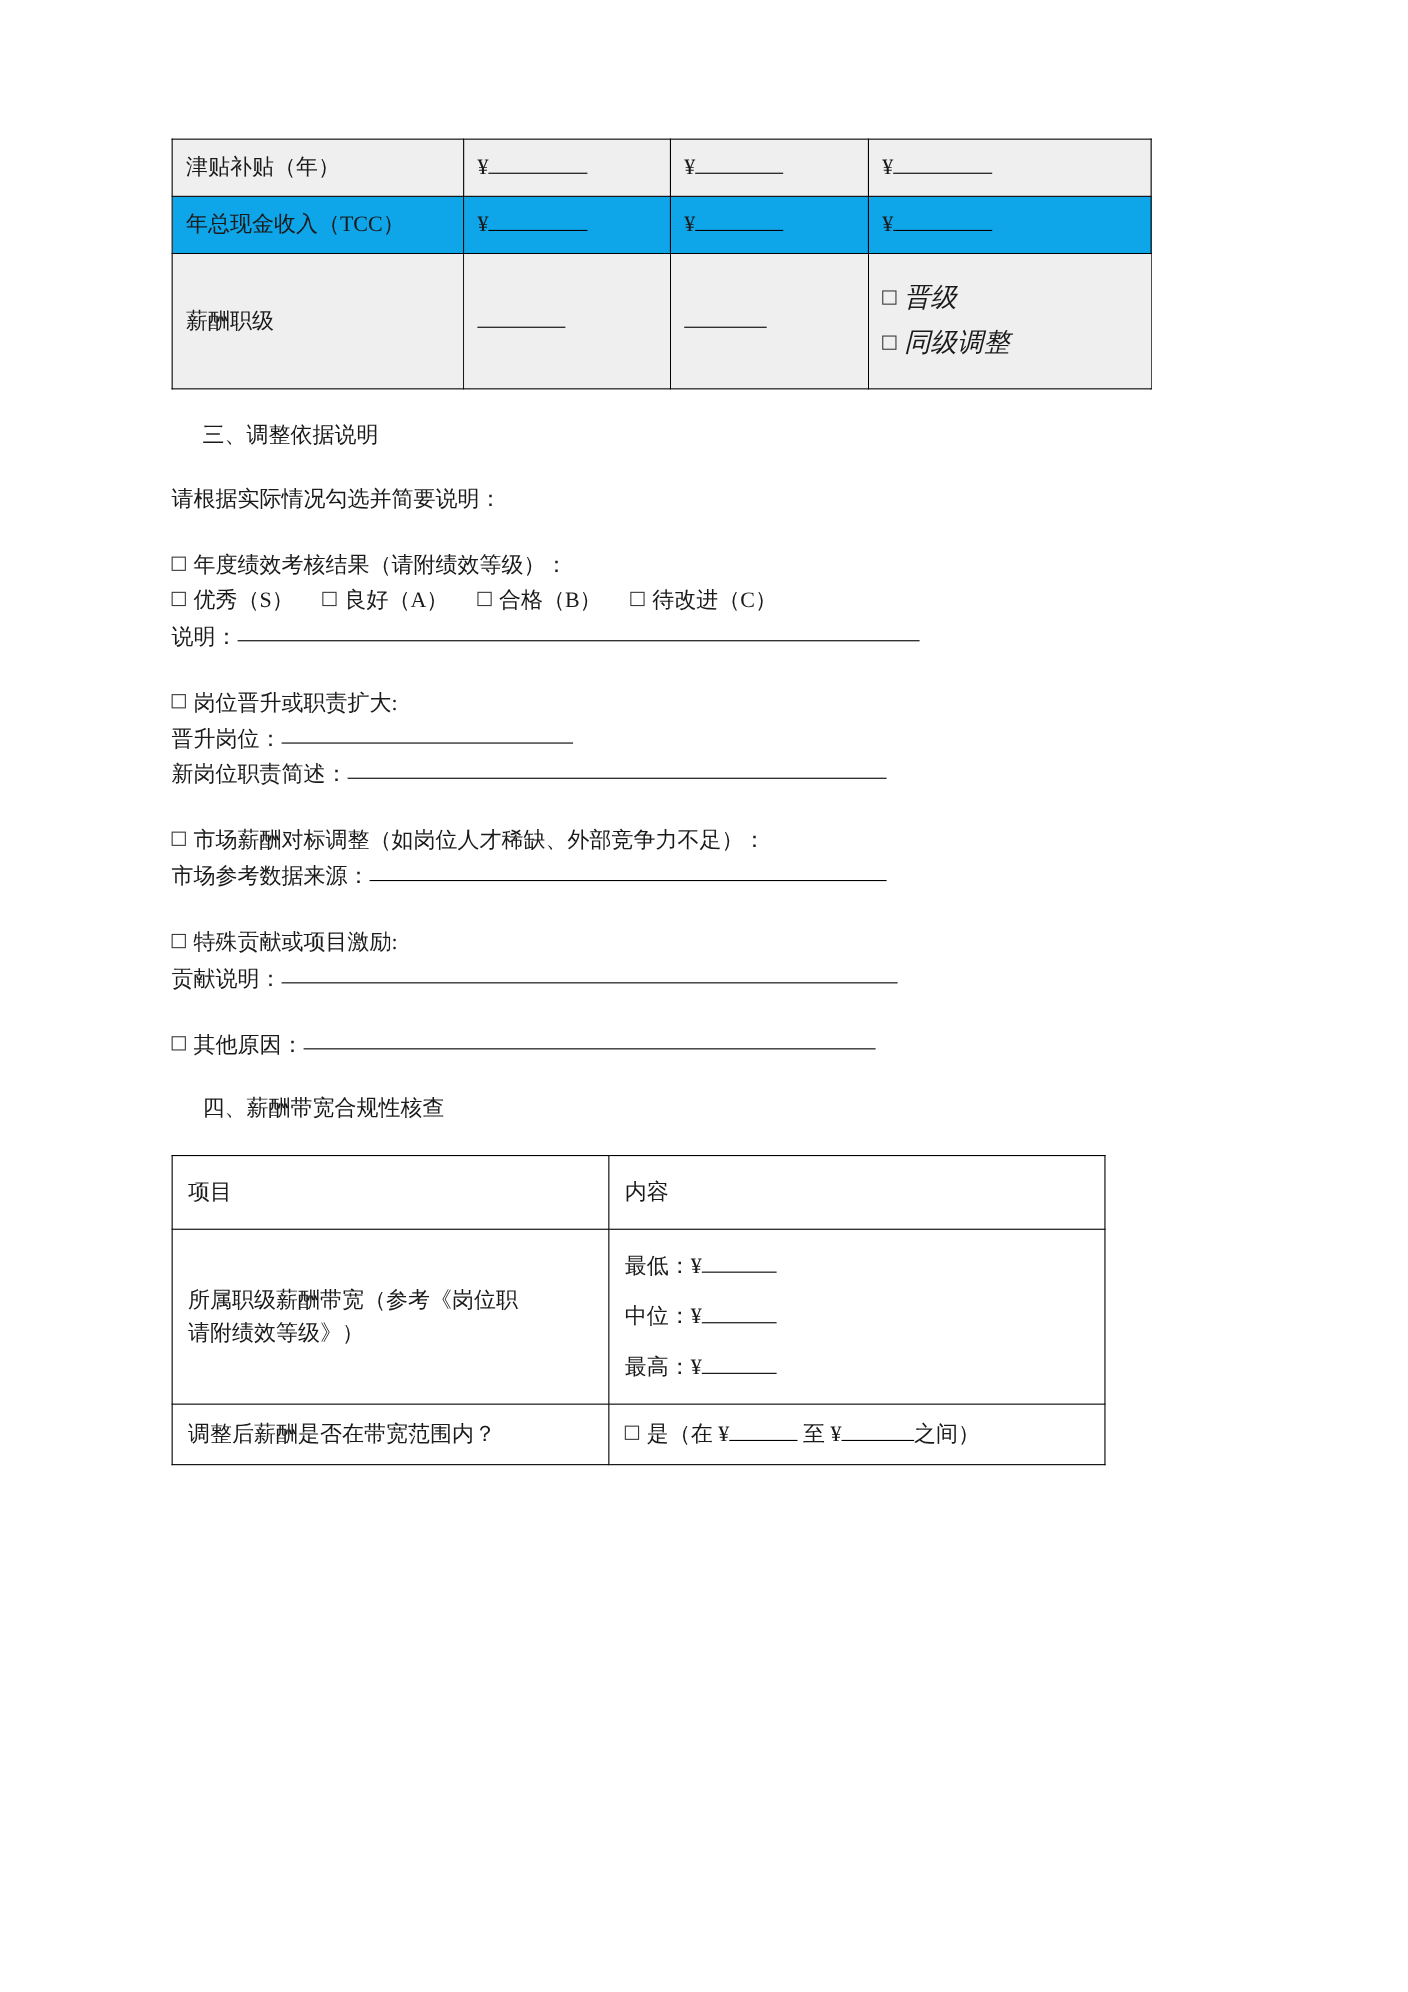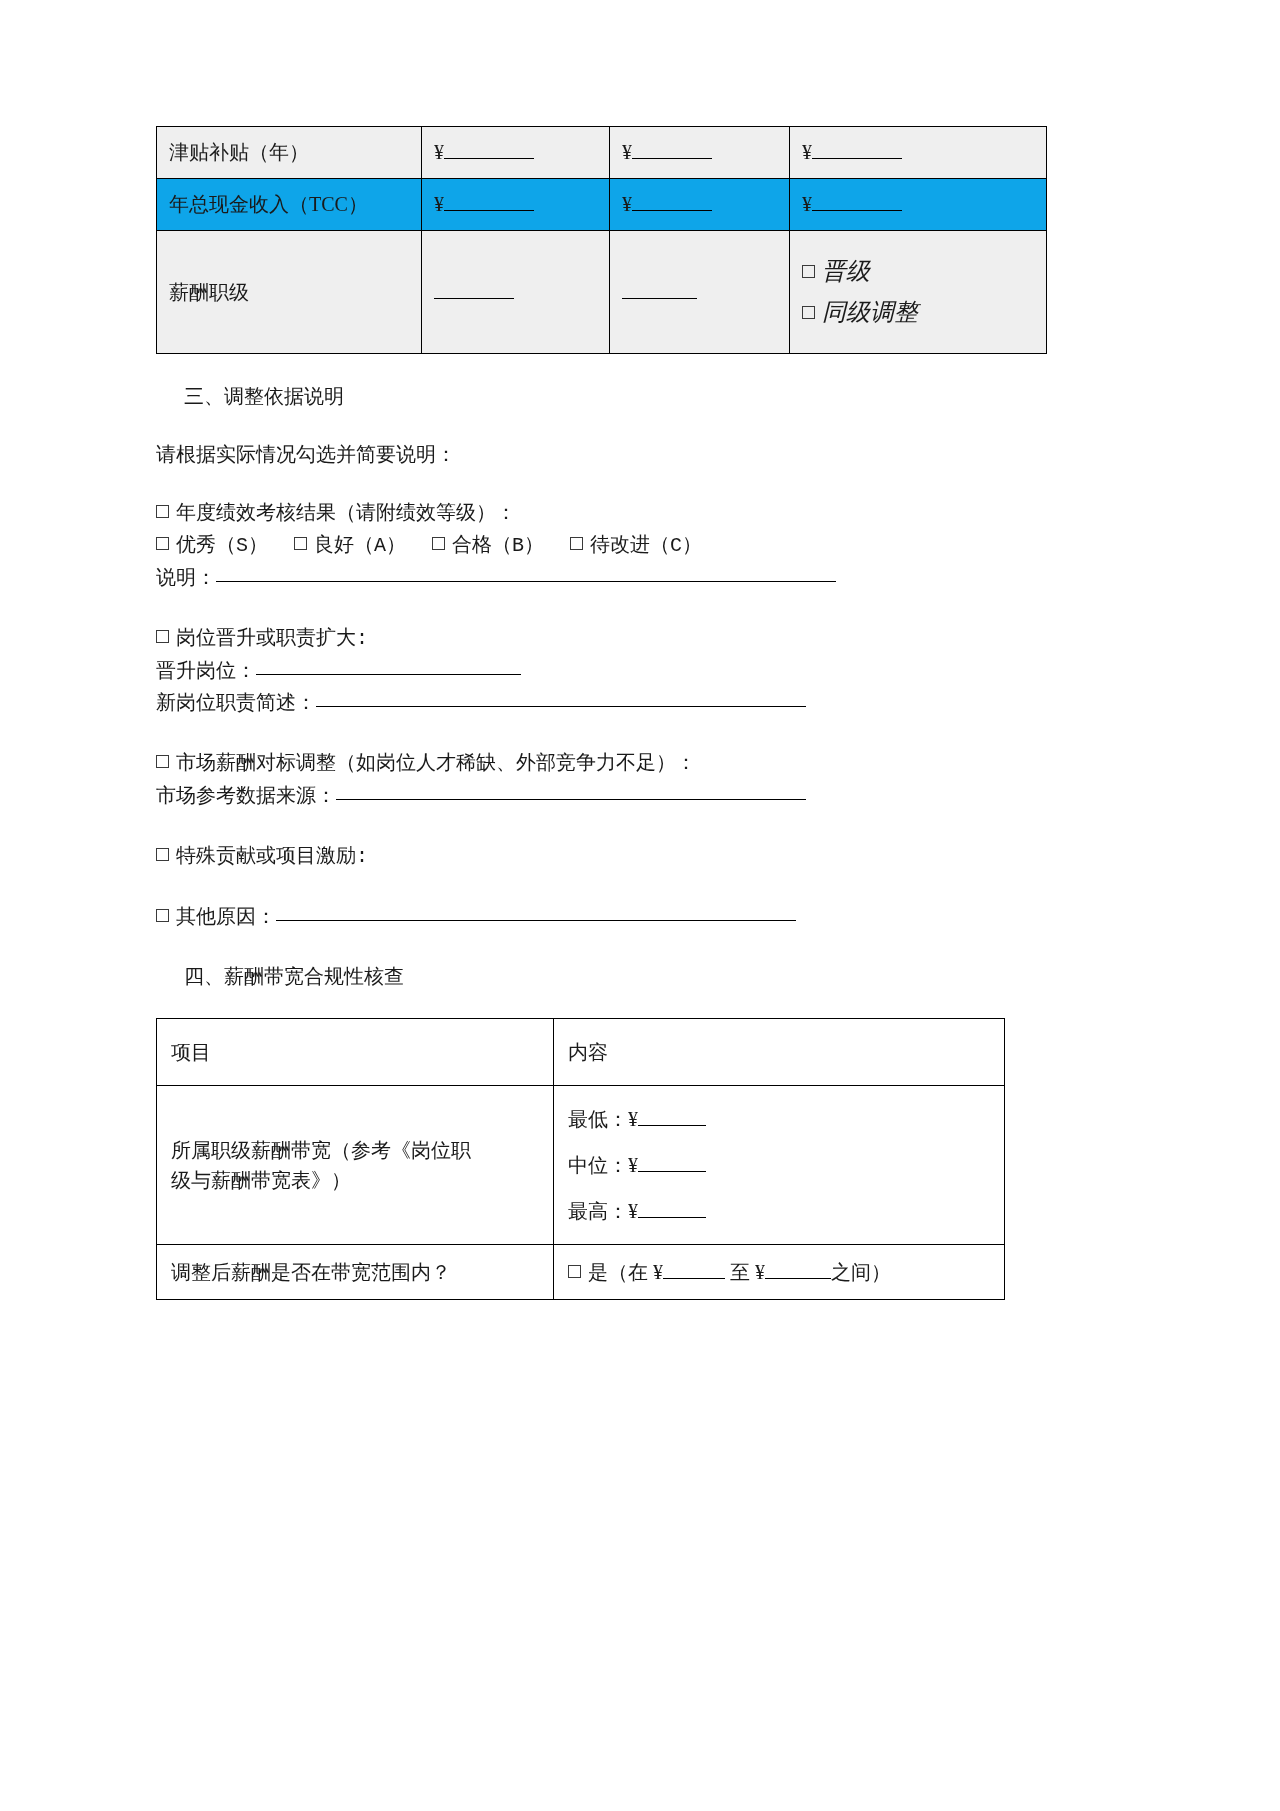--- a/index.html
+++ b/index.html
@@ -99,21 +99,20 @@
   }
   .para {
     margin-top: 26px;
     font-size: 20px;
     line-height: 1.6;
   }
   .group {
     margin-top: 28px;
     font-size: 20px;
     line-height: 1.62;
-    font-family: Liberation Mono, monospace;
   }
   .group .row { white-space: nowrap; }
 
   .ul-line {
     display: inline-block;
     border-bottom: 1.8px solid #000;
     vertical-align: 2px;
   }
   .w620 { width: 620px; }
   .w265 { width: 265px; }
@@ -240,40 +239,43 @@
       </div>
       <div class="row">
         <span>市场参考数据来源：</span><span class="ul-line w470"></span>
       </div>
     </div>
 
     <div class="group">
       <div class="row">
         <span class="chk"></span><span>特殊贡献或项目激励:</span>
       </div>
+      <div class="row">
+        <span>贡献说明：</span><span class="ul-line w560"></span>
+      </div>
     </div>
 
     <div class="group">
       <div class="row">
         <span class="chk"></span><span>其他原因：</span><span class="ul-line w520"></span>
       </div>
     </div>
 
     <div class="sec-head">四、薪酬带宽合规性核查</div>
 
     <table class="band-table">
       <tbody>
         <tr class="band-head">
           <td class="bc1">项目</td>
           <td class="bc2">内容</td>
         </tr>
         <tr>
           <td class="bc1 band-body-left">
             <div>所属职级薪酬带宽（参考《岗位职</div>
-            <div>级与薪酬带宽表》）</div>
+            <div>请附绩效等级》）</div>
           </td>
           <td class="bc2 band-body-right">
             <div><span>最低：¥</span><span class="blank-line bl-68"></span></div>
             <div><span>中位：¥</span><span class="blank-line bl-68"></span></div>
             <div><span>最高：¥</span><span class="blank-line bl-68"></span></div>
           </td>
         </tr>
         <tr>
           <td class="bc1">调整后薪酬是否在带宽范围内？</td>
           <td class="bc2">

